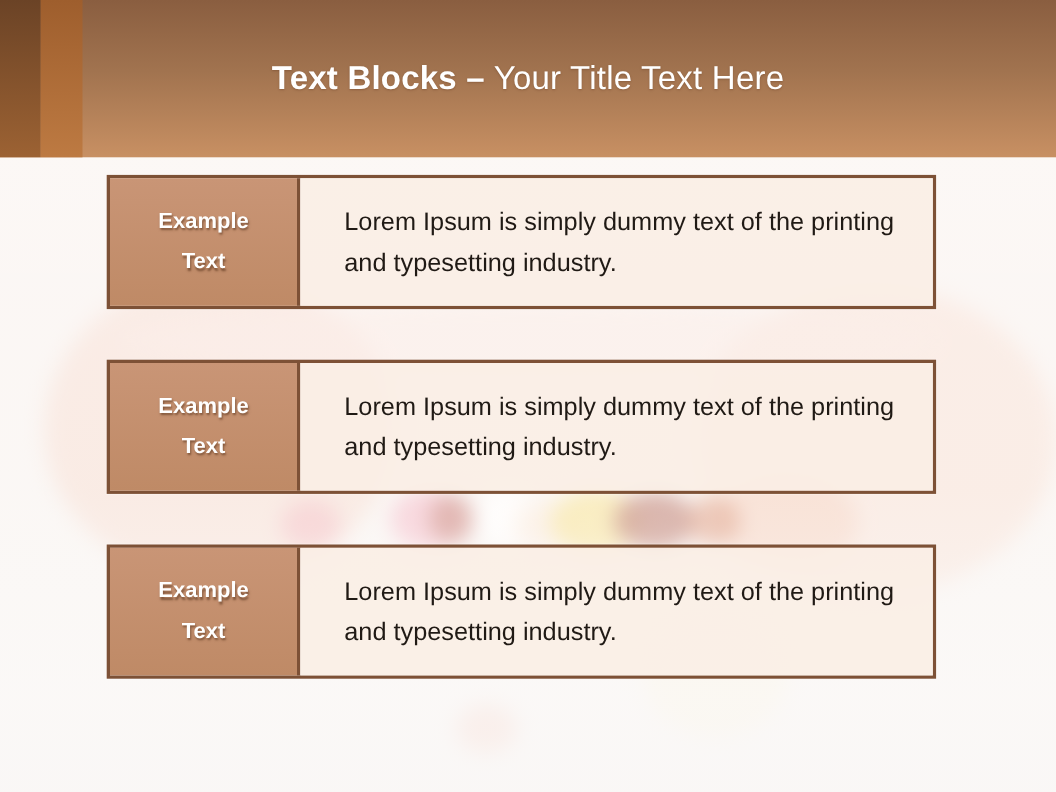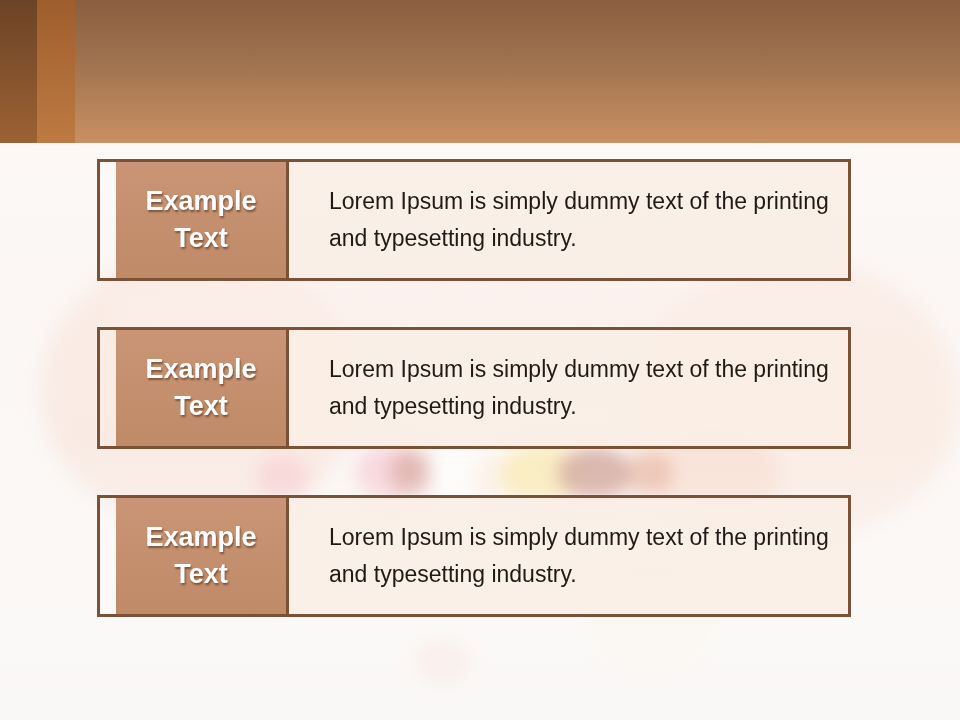--- a/index.html
+++ b/index.html
@@ -45,22 +45,22 @@
   .title .t-reg{font-weight:normal;}
 
   
   .block{position:absolute;left:97px;width:748px;height:116px;
       border:3px solid #7d5136;display:flex;box-shadow:0 0 0 1px rgba(255,255,255,0.25);}
   .block.b1{top:159px;}
   .block.b2{top:327px;}
   .block.b3{top:495px;}
   .block-label{width:170px;flex:0 0 170px;background:linear-gradient(180deg,#c99576 0%,#bf8a66 100%);
       border-right:3px solid #7d5136;display:flex;align-items:center;justify-content:center;
-      color:#ffffff;font-size:27px;font-weight:bold;text-align:center;line-height:37px;
-      white-space:pre-line;text-shadow:1px 2px 2px rgba(70,35,12,0.55);margin-left:16px;}
+      color:#ffffff;font-size:20px;font-weight:bold;text-align:center;line-height:37px;
+      white-space:pre-line;text-shadow:1px 2px 2px rgba(70,35,12,0.55);}
   .block-body{flex:1;background:rgba(249,238,229,0.88);display:flex;align-items:center;
       padding-left:40px;
       color:#201a15;font-size:23px;line-height:37px;}
 </style>
 </head>
 <body>
 
 <div class="slide">
 
   <div class="bg-photo">
@@ -80,20 +80,23 @@
       <div class="blob candy-yellow2"></div>
       <div class="blob bottom-peach"></div>
     </div>
     <div class="bg-wash"></div>
   </div>
 
   <div class="header">
     <div class="strip1"></div>
     <div class="strip2"></div>
   </div>
+  <div class="title">
+    <span class="t-bold">Text Blocks –</span><span class="t-reg"> Your Title Text Here</span>
+  </div>
 
   <div class="block b1">
     <div class="block-label">Example
 Text</div>
     <div class="block-body">
       <span>Lorem Ipsum is simply dummy text of the printing and typesetting industry.</span>
     </div>
   </div>
 
   <div class="block b2">

